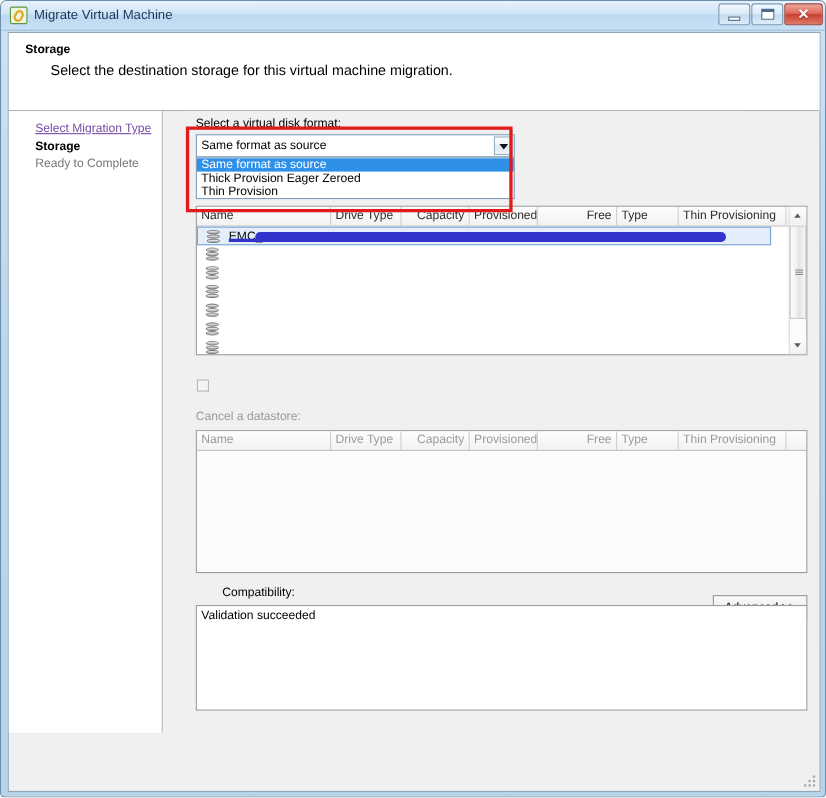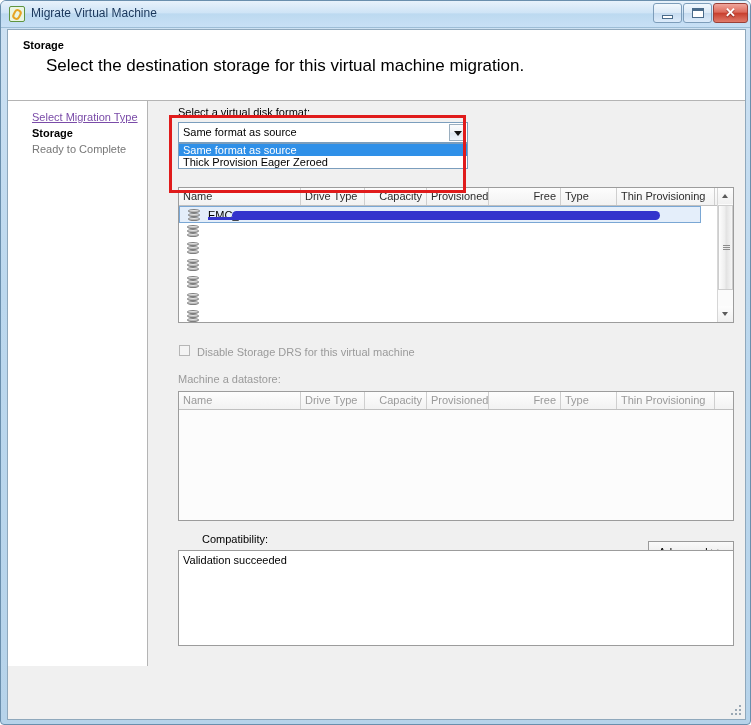--- a/index.html
+++ b/index.html
@@ -137,21 +137,21 @@
   #header-title {
     position: absolute;
     left: 15px; top: 9px;
     font-size: 11px;
     font-weight: bold;
     color: #000;
   }
   #header-sub {
     position: absolute;
     left: 38px; top: 26px;
-    font-size: 17px;
+    font-size: 13px;
     color: #000;
   }
 
   
   #nav {
     position: absolute;
     left: 0; top: 71px;
     width: 140px; height: 565px;
     background: #ffffff;
     border-right: 1px solid #b4b4b4;
@@ -489,20 +489,21 @@
       <div class="lbl" style="left:11px; top:5px;">Select a virtual disk format:</div>
 
       <div id="combo">
         <span id="combo-value">Same format as source</span>
         <span id="combo-arrow"></span>
       </div>
 
       <div id="dropdown">
         <div class="dd-item sel">Same format as source</div>
         <div class="dd-item">Thick Provision Eager Zeroed</div>
+        <div class="dd-item">Thin Provision</div>
       </div>
 
       <div class="table" id="ds-table" style="left:11px; top:86px; width:556px; height:136px;">
 
         <div class="thead" style="width:554px;">
           <div class="th" style="left:0;   width:122px;">Name</div>
           <div class="th" style="left:122px; width:64px;">Drive Type</div>
           <div class="th r" style="left:186px; width:62px;">Capacity</div>
           <div class="th" style="left:248px; width:62px;">Provisioned</div>
           <div class="th r" style="left:310px; width:72px;">Free</div>
@@ -575,23 +576,22 @@
                 <b></b>
                 <b></b>
                 <b></b>
               </span>
           </div>
           <div class="vs-btn vs-down"></div>
         </div>
       </div>
 
       <div id="drs-check"></div>
-      <div class="lbl dim" style="left:30px; top:245px;">Disable Storage DRS for this virtual machine</div>
-
-      <div class="lbl dim" style="left:11px; top:272px;">Machine a datastore:</div>
+
+      <div class="lbl dim" style="left:11px; top:272px;">Cancel a datastore:</div>
 
       <div class="table disabled" style="left:11px; top:290px; width:556px; height:130px;">
         <div class="thead" style="width:554px;">
           <div class="th" style="left:0;   width:122px;">Name</div>
           <div class="th" style="left:122px; width:64px;">Drive Type</div>
           <div class="th r" style="left:186px; width:62px;">Capacity</div>
           <div class="th" style="left:248px; width:62px;">Provisioned</div>
           <div class="th r" style="left:310px; width:72px;">Free</div>
           <div class="th" style="left:382px; width:56px;">Type</div>
           <div class="th" style="left:438px; width:98px;">Thin Provisioning</div>

